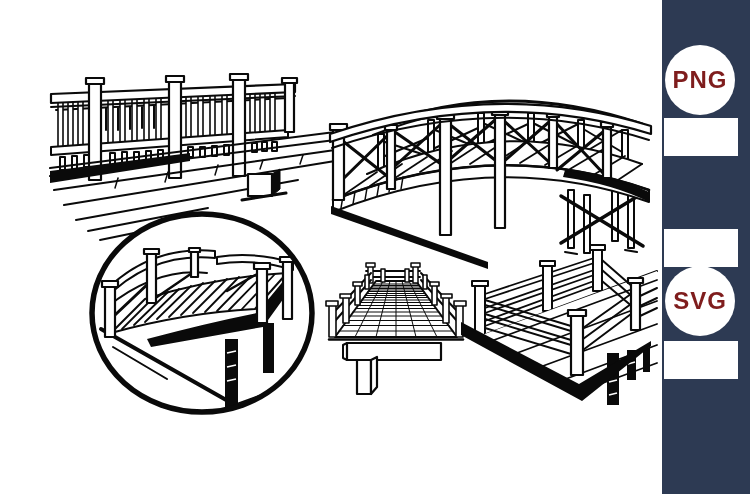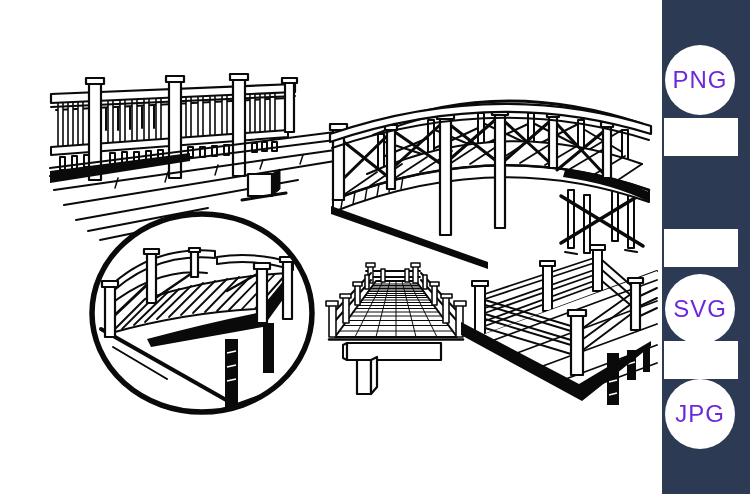--- a/index.html
+++ b/index.html
@@ -24,28 +24,28 @@
   .format-badge {
     position: absolute;
     left: 3px;
     width: 70px; height: 70px;
     border-radius: 50%;
     background: #ffffff;
     display: flex; align-items: center; justify-content: center;
   }
   .format-badge span {
     font-family: "Liberation Sans", sans-serif;
-    font-weight: normal;
+    font-weight: bold;
     font-size: 24px;
     letter-spacing: 1px;
-    color: #6d28d9;
+    color: #7f1d1d;
   }
   .badge-png { top: 45px; }
   .badge-eps { top: 157px; }
-  .badge-svg { top: 274px; }
+  .badge-svg { top: 266px; }
   .badge-jpg { top: 379px; }
   .sep {
     position: absolute;
     left: 2px;
     width: 74px; height: 38px;
     background: #ffffff;
   }
   .sep-1 { top: 118px; }
   .sep-2 { top: 229px; }
   .sep-3 { top: 341px; }
@@ -477,18 +477,15 @@
   <div id="format-sidebar">
     <div class="sep sep-1"></div>
     <div class="sep sep-2"></div>
     <div class="sep sep-3"></div>
     <div class="format-badge badge-png">
       <span>PNG</span>
     </div>
     <div class="format-badge badge-svg">
       <span>SVG</span>
     </div>
-    <div class="format-badge badge-jpg">
-      <span>JPG</span>
-    </div>
   </div>
 
 </div>
 
 </body></html>

